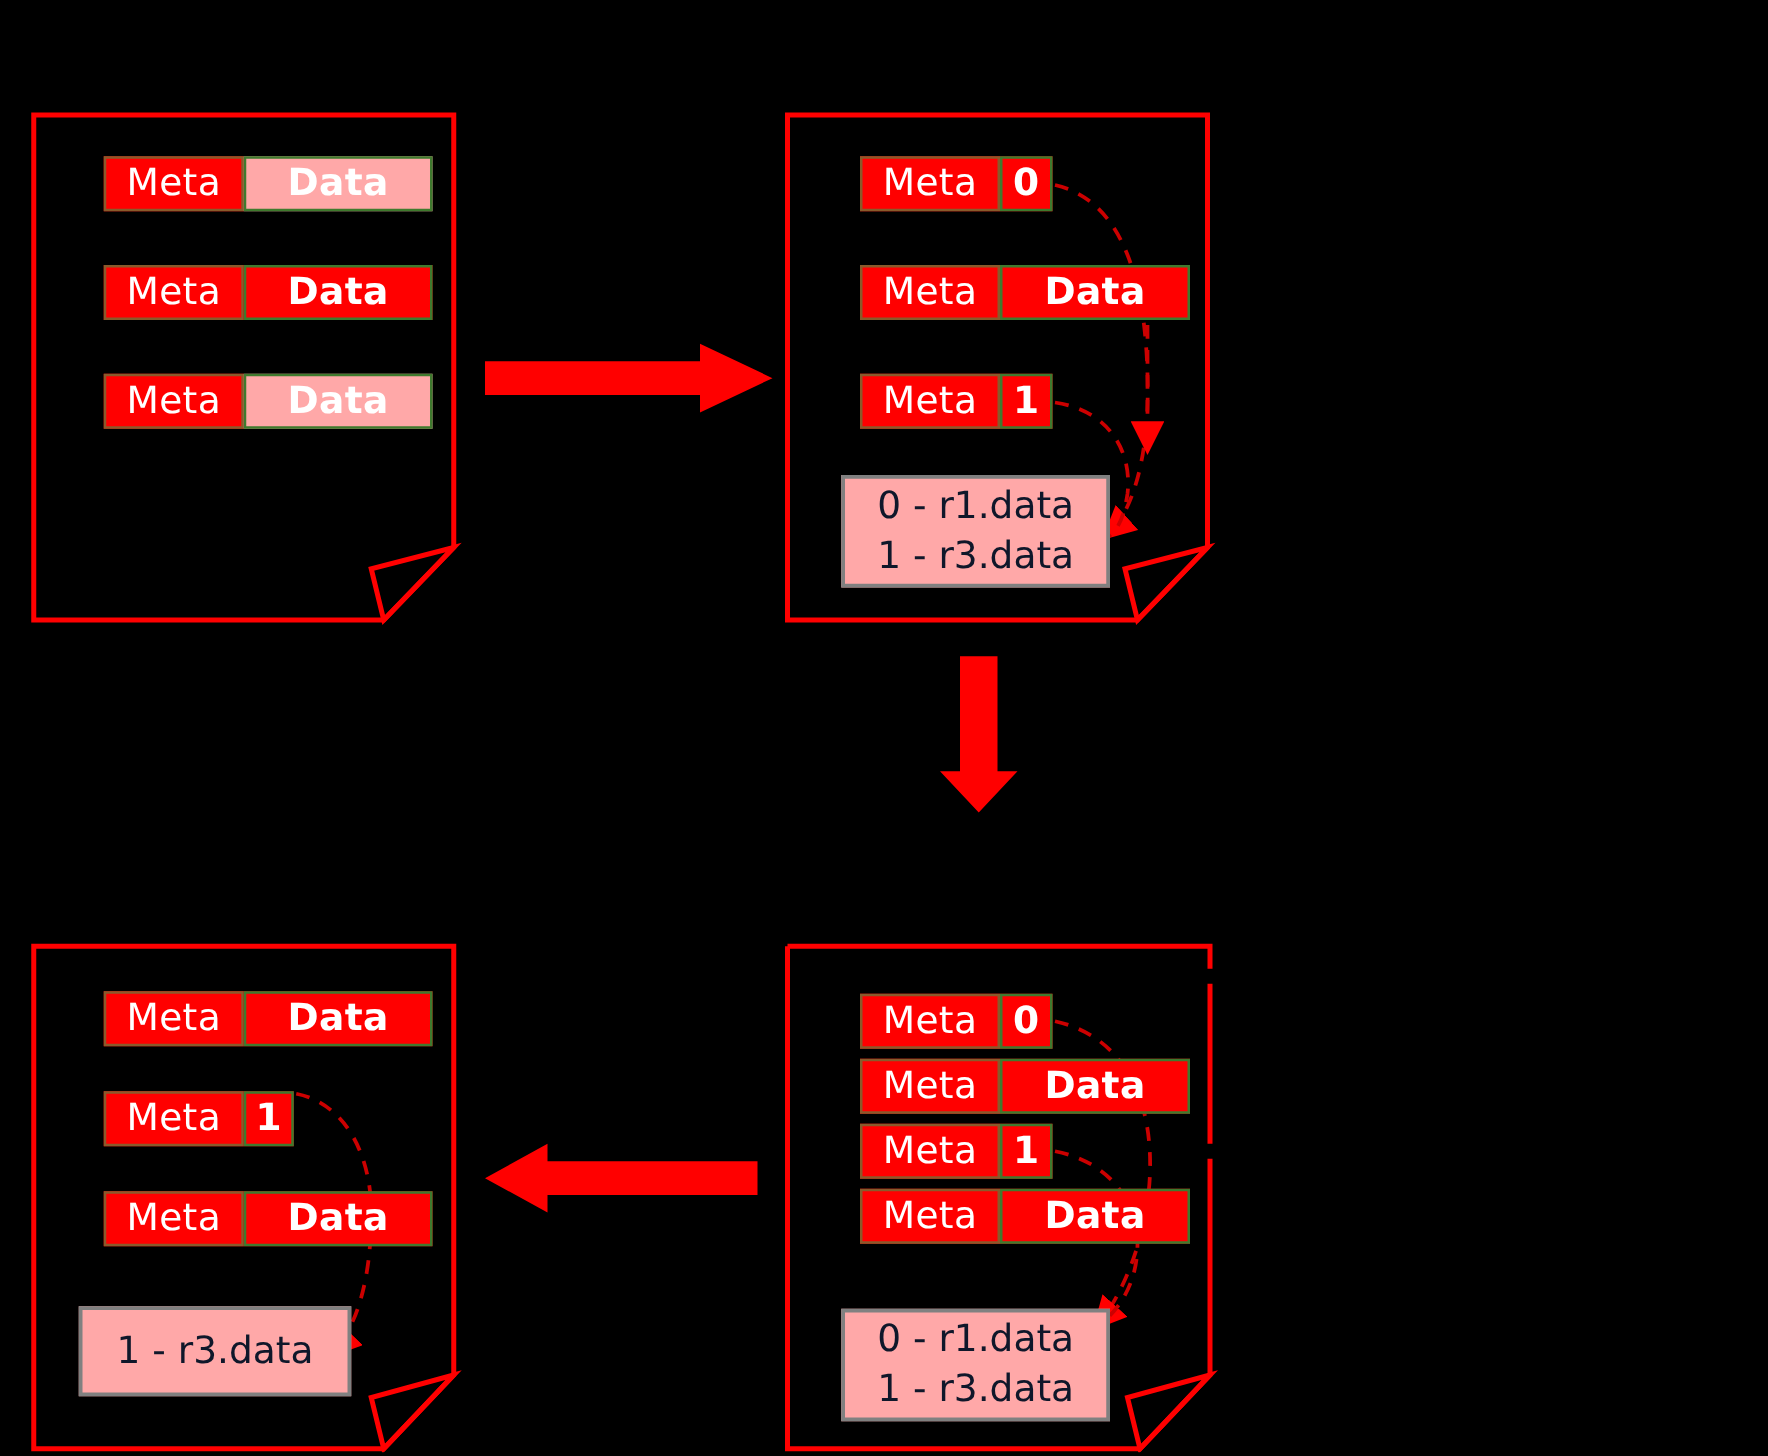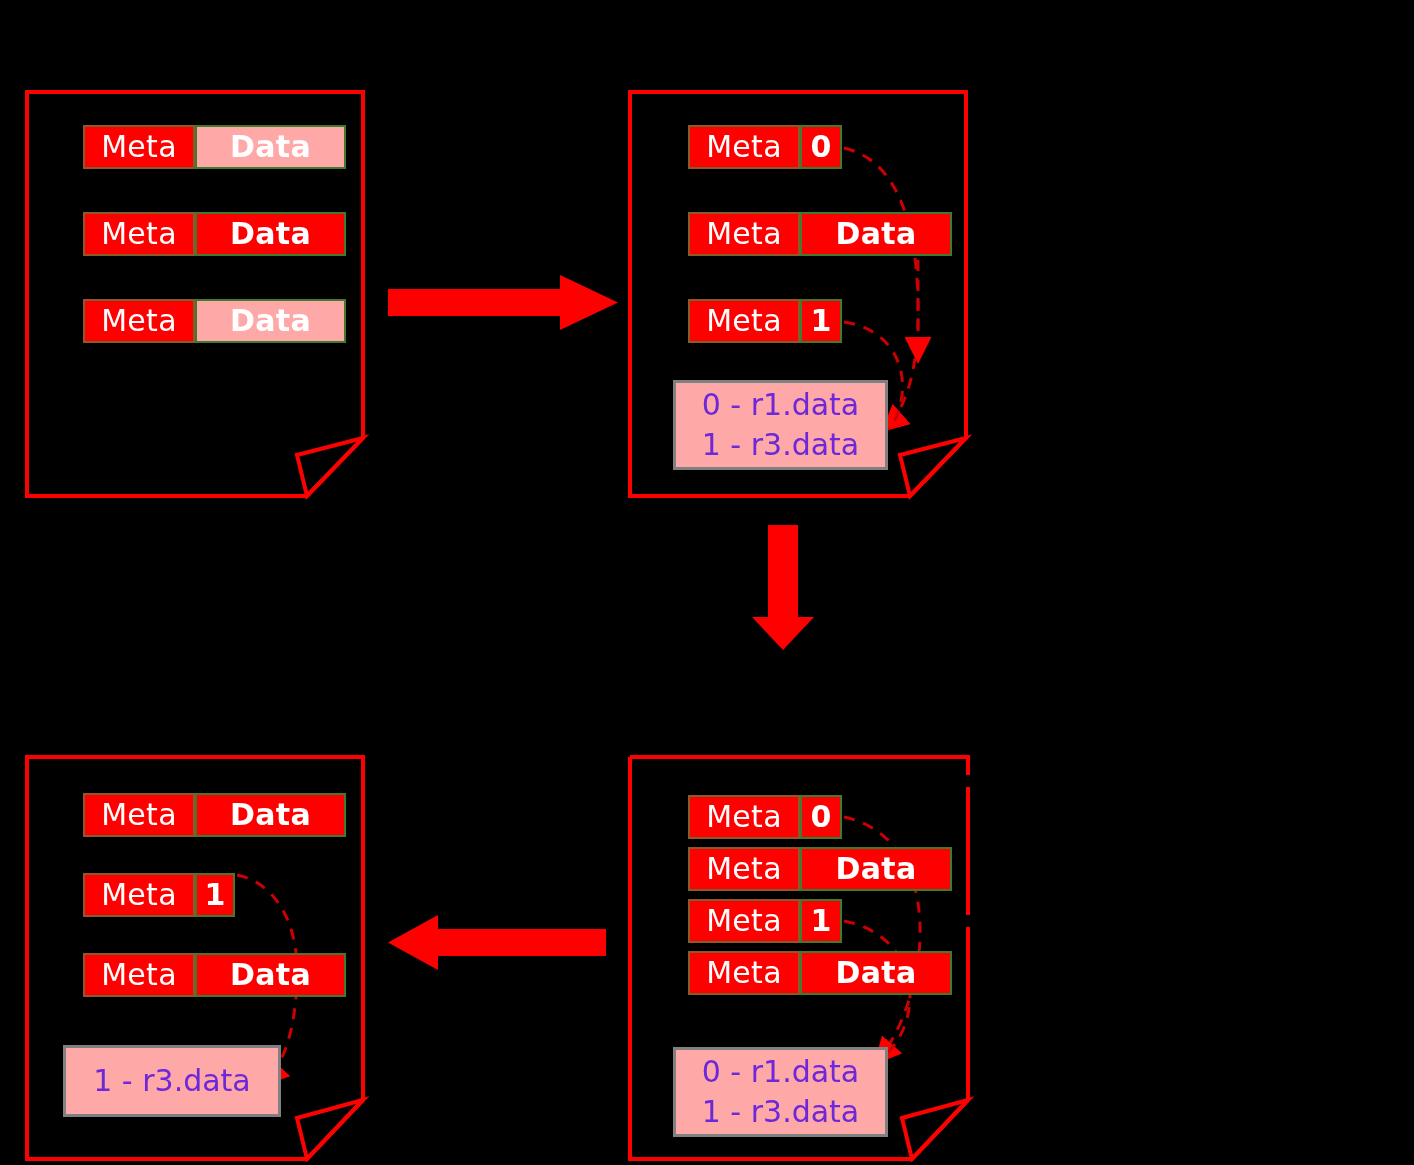--- a/index.html
+++ b/index.html
@@ -47,21 +47,21 @@
 
   .note {
     position: absolute;
     box-sizing: border-box;
     background: #ffa8a8;
     border: 3px solid #808080;
     display: flex;
     flex-direction: column;
     align-items: center;
     justify-content: center;
-    color: #6d28d9;
+    color: #0f172a;
     font-size: 30px;
     line-height: 1.33;
     white-space: nowrap;
   }
   .note span { display: block; }
 
   .bigarrow { position: absolute; overflow: visible; }
 </style>
 </head>
 <body>

